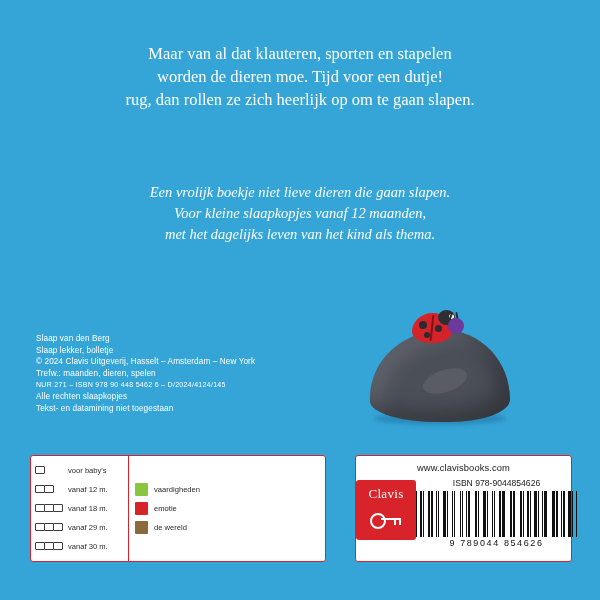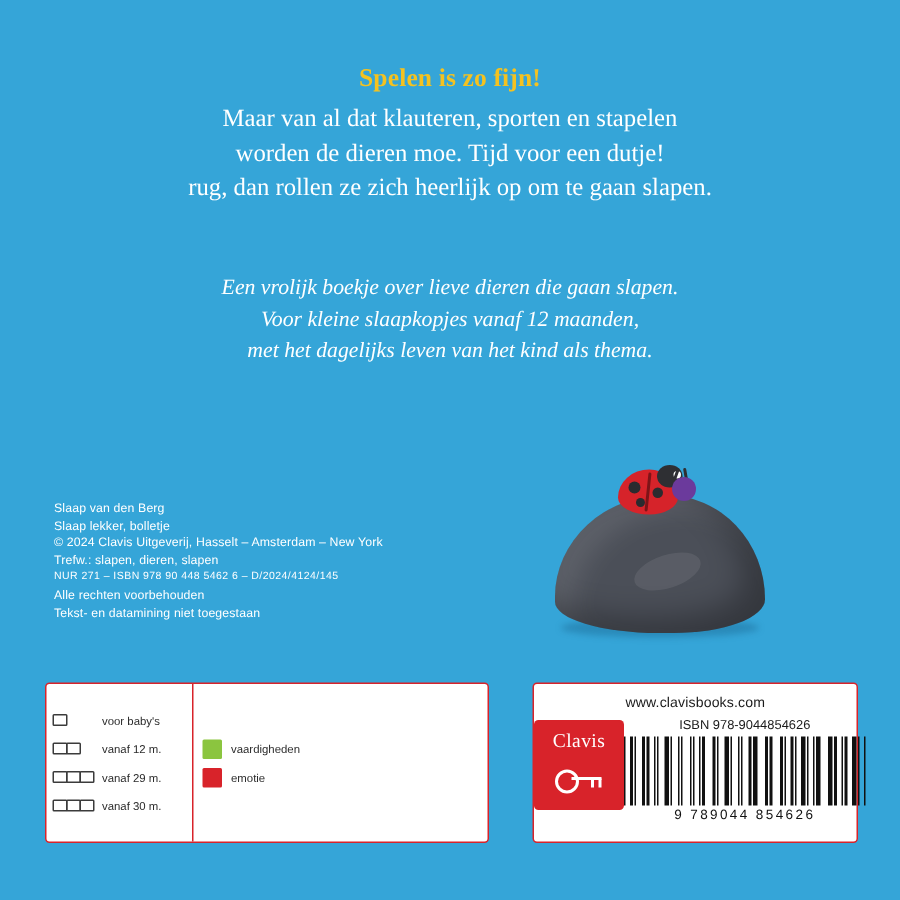--- a/index.html
+++ b/index.html
@@ -406,41 +406,40 @@
     color: #111111;
     margin-top: 1px;
   }
 </style>
 </head>
 <body>
 
 <div class="page">
 
   <div class="headline-block">
-    <div class="headline">Spelen is zo fijn!</div>
     <div class="blurb">
       <div>Maar van al dat klauteren, sporten en stapelen</div>
       <div>worden de dieren moe. Tijd voor een dutje!</div>
       <div>rug, dan rollen ze zich heerlijk op om te gaan slapen.</div>
     </div>
   </div>
 
   <div class="italic-block">
-    <div>Een vrolijk boekje over lieve dieren die gaan slapen.</div>
+    <div>Een vrolijk boekje niet lieve dieren die gaan slapen.</div>
     <div>Voor kleine slaapkopjes vanaf 12 maanden,</div>
     <div>met het dagelijks leven van het kind als thema.</div>
   </div>
 
   <div class="colophon">
     <div>Slaap van den Berg</div>
     <div>Slaap lekker, bolletje</div>
     <div>© 2024 Clavis Uitgeverij, Hasselt – Amsterdam – New York</div>
-    <div>Trefw.: slapen, dieren, slapen</div>
+    <div>Trefw.: maanden, dieren, spelen</div>
     <div class="tiny-caps">NUR 271 – ISBN 978 90 448 5462 6 – D/2024/4124/145</div>
-    <div>Alle rechten voorbehouden</div>
+    <div>Alle rechten slaapkopjes</div>
     <div>Tekst- en datamining niet toegestaan</div>
   </div>
 
   <div class="rock-wrap">
     <div class="rock-shadow"></div>
     <div class="rock">
       <div class="rock-hi"></div>
     </div>
     <div class="bug">
       <div class="bug-body"></div>
@@ -472,40 +471,52 @@
             <i class="car c1"></i>
           </span>
         <span class="age-label">vanaf 12 m.</span>
       </div>
       <div class="age-row">
         <span class="age-icon">
             <i class="car c0"></i>
             <i class="car c1"></i>
             <i class="car c2"></i>
           </span>
+        <span class="age-label">vanaf 18 m.</span>
+      </div>
+      <div class="age-row">
+        <span class="age-icon">
+            <i class="car c0"></i>
+            <i class="car c1"></i>
+            <i class="car c2"></i>
+          </span>
         <span class="age-label">vanaf 29 m.</span>
       </div>
       <div class="age-row">
         <span class="age-icon">
             <i class="car c0"></i>
             <i class="car c1"></i>
             <i class="car c2"></i>
           </span>
         <span class="age-label">vanaf 30 m.</span>
       </div>
     </div>
 
     <div class="legend-themes">
       <div class="theme-row">
         <span class="swatch" style="background:#8bc53f"></span>
         <span class="theme-label">vaardigheden</span>
       </div>
       <div class="theme-row">
         <span class="swatch" style="background:#d8232a"></span>
         <span class="theme-label">emotie</span>
+      </div>
+      <div class="theme-row">
+        <span class="swatch" style="background:#8a6a3c"></span>
+        <span class="theme-label">de wereld</span>
       </div>
     </div>
   </div>
 
   <div class="isbn-box">
     <div class="website">www.clavisbooks.com</div>
     <div class="isbn-inner">
       <div class="clavis-logo">
         <div class="clavis-red">
           <div class="clavis-name">Clavis</div>

